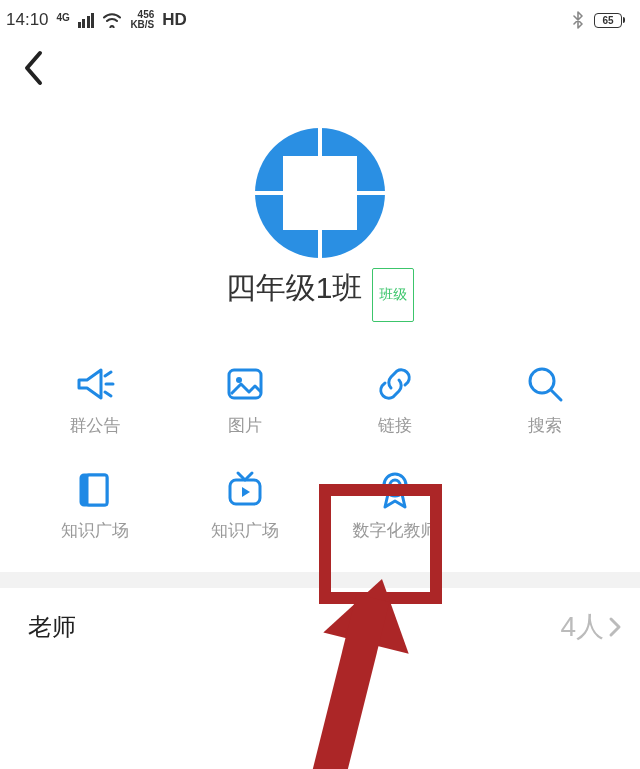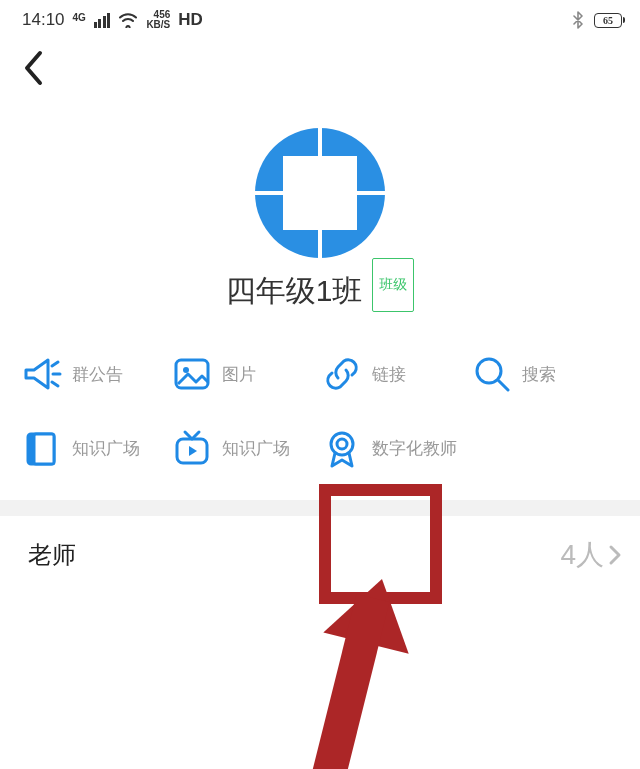--- a/index.html
+++ b/index.html
@@ -11,41 +11,40 @@
       position: relative;
       overflow: hidden;
     }
 
     
     .status-bar {
       height: 40px;
       display: flex;
       justify-content: space-between;
       align-items: center;
-      padding: 0 18px 0 22px;
+      padding: 0 18px 0 6px;
       font-size: 17px;
       font-weight: 500;
       color: #333;
     }
     .status-left { display: flex; align-items: center; gap: 8px; }
     .status-right { display: flex; align-items: center; gap: 8px; }
     .signal-bars { display: inline-flex; align-items: flex-end; gap: 1.5px; }
     .signal-bars span { width: 3px; background: #333; display: inline-block; }
     .net-speed { font-size: 10px; line-height: 1; text-align: right; font-weight: 600; }
     .battery {
       width: 28px; height: 15px;
       border: 1.5px solid #333;
       border-radius: 4px;
       position: relative;
       display: flex;
       align-items: center;
       justify-content: center;
       font-size: 10px;
       font-weight: 600;
-      font-family: Liberation Serif, serif;
     }
     .battery::after {
       content: "";
       position: absolute;
       right: -4px; top: 50%;
       transform: translateY(-50%);
       width: 2px; height: 6px;
       background: #333;
       border-radius: 0 2px 2px 0;
     }
@@ -63,22 +62,23 @@
     .group-info {
       display: flex;
       flex-direction: column;
       align-items: center;
       padding-top: 28px;
     }
     .group-avatar {
       width: 130px; height: 130px;
     }
     .group-name-row {
-      display: flex;
-      align-items: flex-end;
+      margin-top: 10px;
+      display: flex;
+      align-items: flex-start;
       gap: 10px;
     }
     .group-name {
       font-size: 30px;
       color: #333;
     }
     .class-badge {
       font-size: 14px;
       color: #3cc56b;
       border: 1.5px solid #3cc56b;
@@ -89,21 +89,21 @@
 
     
     .func-grid {
       display: grid;
       grid-template-columns: repeat(4, 1fr);
       padding: 40px 20px 30px 20px;
       row-gap: 30px;
     }
     .grid-item {
       display: flex;
-      flex-direction: row;
+      flex-direction: column;
       align-items: center;
       gap: 8px;
       cursor: pointer;
     }
     .grid-icon {
       width: 44px; height: 44px;
       display: flex;
       align-items: center;
       justify-content: center;
     }

